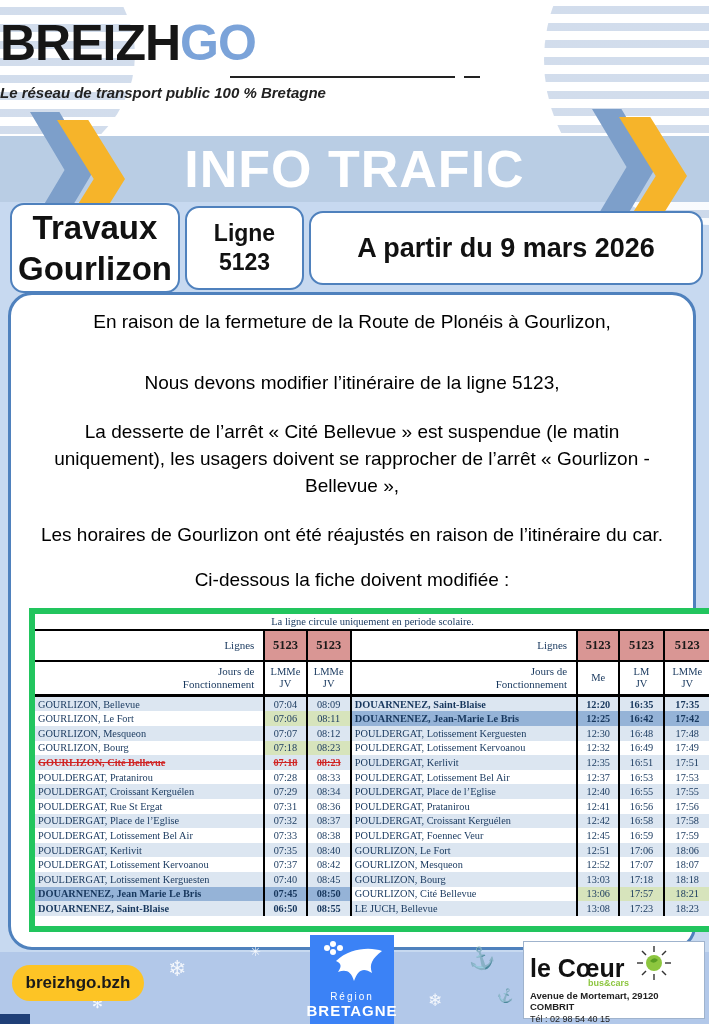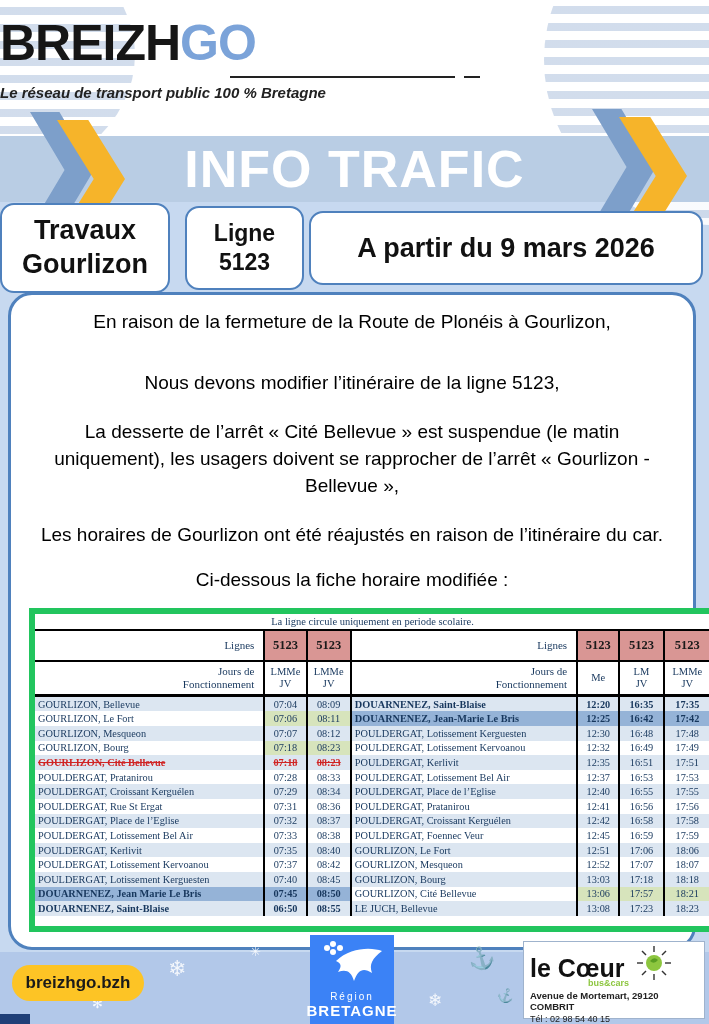--- a/index.html
+++ b/index.html
@@ -35,21 +35,21 @@
   .chev .c-blue{background:#7d9fca;width:64px;height:116px;left:0;top:0;}
   .chev .c-yellow{background:#f6b42a;width:68px;height:118px;left:27px;top:8px;}
   .chev.left-group{left:30px;top:112px;width:100px;height:130px;}
   .chev.right-group{left:592px;top:109px;width:100px;height:130px;}
 
   
   .ibox{position:absolute;background:#fff;border:2.5px solid #4f81bd;border-radius:14px;
         display:flex;align-items:center;justify-content:center;text-align:center;
         font-weight:800;color:#111;z-index:5;}
   .ibox .two{line-height:1.25;}
-  #box1{left:0;top:203px;width:166px;height:86px;font-size:27px;text-align:center;}
+  #box1{left:10px;top:203px;width:166px;height:86px;font-size:33px;text-align:center;}
   #box2{left:185px;top:206px;width:115px;height:80px;font-size:23px;}
   #box3{left:309px;top:211px;width:390px;height:70px;font-size:27px;}
 
   
   .card{position:absolute;left:8px;top:292px;width:688px;height:658px;background:#fff;
         border:3px solid #4f81bd;border-radius:24px;z-index:3;box-sizing:border-box;
         padding:14px 18px 0 18px;}
   .card p{margin:0 auto;text-align:center;font-size:19px;color:#000;line-height:1.42;}
   .p1{margin-bottom:34px !important;}
   .p2{margin-bottom:22px !important;}
@@ -144,21 +144,21 @@
   </div>
   <div class="ibox" id="box3">
     <span>A partir du 9 mars 2026</span>
   </div>
 
   <div class="card">
     <p class="p1">En raison de la fermeture de la Route de Plonéis à Gourlizon,</p>
     <p class="p2">Nous devons modifier l’itinéraire de la ligne 5123,</p>
     <p class="p3">La desserte de l’arrêt « Cité Bellevue » est suspendue (le matin uniquement), les usagers doivent se rapprocher de l’arrêt « Gourlizon - Bellevue »,</p>
     <p class="p4">Les horaires de Gourlizon ont été réajustés en raison de l’itinéraire du car.</p>
-    <p class="p5">Ci-dessous la fiche horaire modifiée :</p>
+    <p class="p5">Ci-dessous la fiche doivent modifiée :</p>
 
     <div class="tt-wrap">
       <table class="tt">
         <colgroup>
           <col style="width:228px">
             <col style="width:42px">
             <col style="width:44px">
           <col style="width:225px">
             <col style="width:42px">
             <col style="width:44px">

